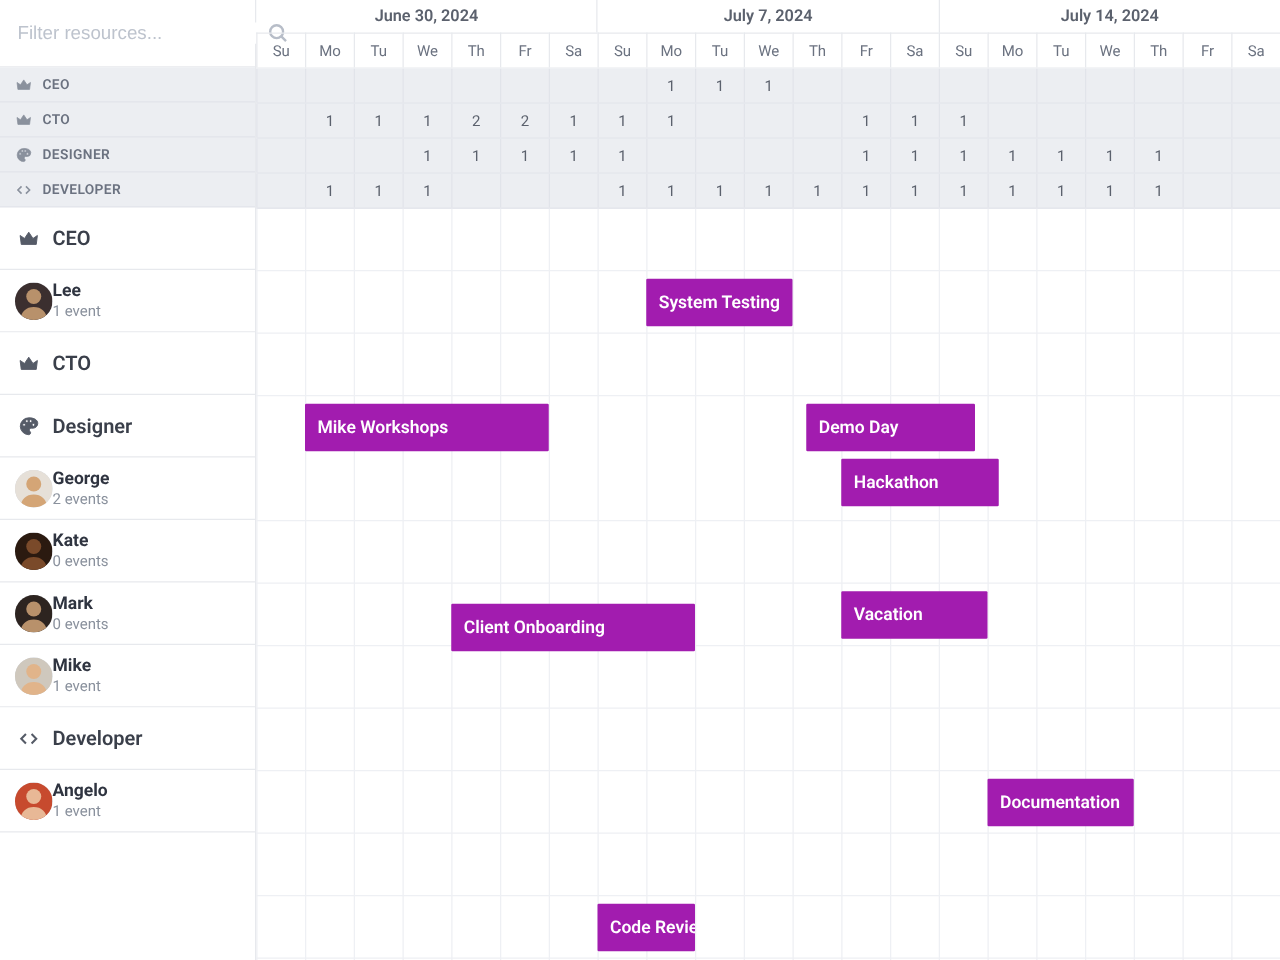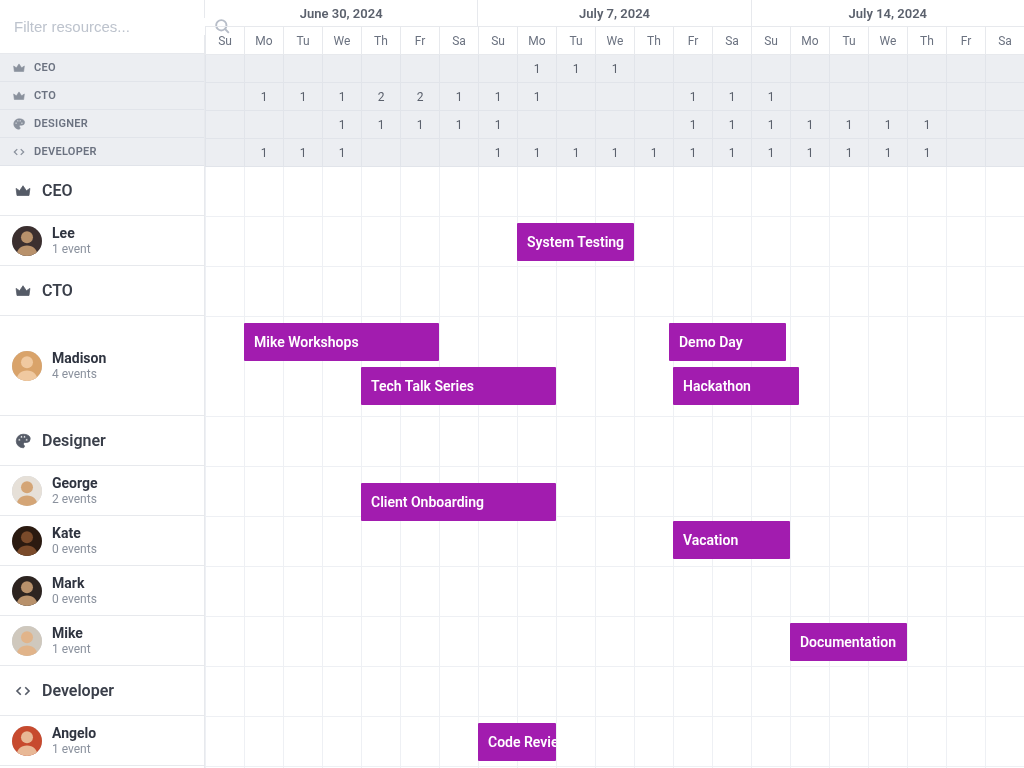--- a/index.html
+++ b/index.html
@@ -16,21 +16,21 @@
 
 .summary { background: #eceef2; }
 .summary-row { height: 28px; display: flex; align-items: center; padding: 0 12px; gap: 8px; border-bottom: 1px solid #e1e4ea; font-size: 11px; font-weight: 600; color: #6b7280; letter-spacing: .3px; }
 .summary-row .icon { width: 14px; height: 14px; color: #8a919d; fill: #8a919d; stroke: #8a919d; }
 
 .groups { flex: 1; overflow: hidden; }
 .group-header { height: 50px; display: flex; align-items: center; gap: 10px; padding: 0 14px; border-bottom: 1px solid #e7e9ed; background: #fff; }
 .group-header .label { font-size: 16px; font-weight: 600; color: #3a3f4a; }
 .group-header .icon { width: 18px; height: 18px; color: #555b67; fill: #555b67; stroke: #555b67; }
 
-.person-row { display: flex; align-items: center; gap: 10px; padding: 0 12px; border-bottom: 1px solid #e7e9ed; }
+.person-row { display: flex; align-items: center; padding: 0 12px; border-bottom: 1px solid #e7e9ed; }
 .person-row.h50 { height: 50px; }
 .person-row.h100 { height: 100px; }
 .avatar { width: 30px; height: 30px; border-radius: 50%; flex-shrink: 0; background: #cfd4dc; display: flex; align-items: center; justify-content: center; overflow: hidden; }
 .avatar svg { width: 30px; height: 30px; }
 .pmeta .pname { font-size: 14px; font-weight: 700; color: #2f3440; line-height: 1.2; }
 .pmeta .pcount { font-size: 12px; color: #8a919d; }
 
 
 .grid { flex: 1; display: flex; flex-direction: column; position: relative; }
 .headers { border-bottom: 1px solid #e7e9ed; }
@@ -130,33 +130,20 @@
           </div>
         </div>
         <div class="group-header">
           <span class="icon">
             <svg width="18" height="18" viewBox="0 0 24 24" fill="currentColor">
               <path d="M4 18h16l1.2-9.5-4.7 3.2L12 5l-4.5 6.7L2.8 8.5 4 18z"></path>
             </svg>
           </span>
           <span class="label">CTO</span>
         </div>
-        <div class="person-row h100">
-          <div class="avatar">
-            <svg viewBox="0 0 40 40">
-              <rect width="40" height="40" fill="#d9a36a"></rect>
-              <circle cx="20" cy="15" r="8" fill="#f0c9a0"></circle>
-              <path d="M6 40c0-9 6-14 14-14s14 5 14 14z" fill="#f0c9a0"></path>
-            </svg>
-          </div>
-          <div class="pmeta">
-            <div class="pname">Madison</div>
-            <div class="pcount">4 events</div>
-          </div>
-        </div>
         <div class="group-header">
           <span class="icon">
             <svg width="18" height="18" viewBox="0 0 24 24" fill="currentColor">
               <path d="M12 3a9 9 0 1 0 0 18c1.2 0 2-.9 2-2 0-.6-.3-1.1-.7-1.5-.4-.4-.7-.9-.7-1.5 0-1.1.9-2 2-2h2a5 5 0 0 0 5-5c0-3.9-4-6-9.6-6zM7 12a1.5 1.5 0 1 1 0-3 1.5 1.5 0 0 1 0 3zm3-4a1.5 1.5 0 1 1 0-3 1.5 1.5 0 0 1 0 3zm4 0a1.5 1.5 0 1 1 0-3 1.5 1.5 0 0 1 0 3zm3 4a1.5 1.5 0 1 1 0-3 1.5 1.5 0 0 1 0 3z"></path>
             </svg>
           </span>
           <span class="label">Designer</span>
         </div>
         <div class="person-row h50">
           <div class="avatar">
@@ -432,28 +419,27 @@
           <div></div>
           <div></div>
         </div>
     <div class="row-band h50r"></div>
         <div class="row-band h50r">
           <div class="event" style="left: 312px; width: 117px; top: 6px;">System Testing</div>
         </div>
         <div class="row-band h50r"></div>
         <div class="row-band h100r">
           <div class="event" style="left: 39px; width: 195px; top: 6px;">Mike Workshops</div>
-          <div class="event" style="left: 464px; width: 117px; top: 6px;">Demo Day</div>
-          <div class="event" style="left: 156px; width: 195px; top: 50px;">Tech Talk Series</div>
+          <div class="event" style="left: 440px; width: 135px; top: 6px;">Demo Day</div>
           <div class="event" style="left: 468px; width: 126px; top: 50px;">Hackathon</div>
         </div>
         <div class="row-band h50r"></div>
         <div class="row-band h50r">
           <div class="event" style="left: 156px; width: 195px; top: 16px;">Client Onboarding</div>
-          <div class="event" style="left: 468px; width: 117px; top: 6px; margin-top: 48px;">Vacation</div>
+          <div class="event" style="left: 468px; width: 117px; top: 6px;">Vacation</div>
         </div>
         <div class="row-band h50r"></div>
         <div class="row-band h50r"></div>
         <div class="row-band h50r">
           <div class="event" style="left: 585px; width: 117px; top: 6px;">Documentation</div>
         </div>
         <div class="row-band h50r"></div>
         <div class="row-band h50r">
           <div class="event" style="left: 273px; width: 78px; top: 6px;">Code Review</div>
         </div>

